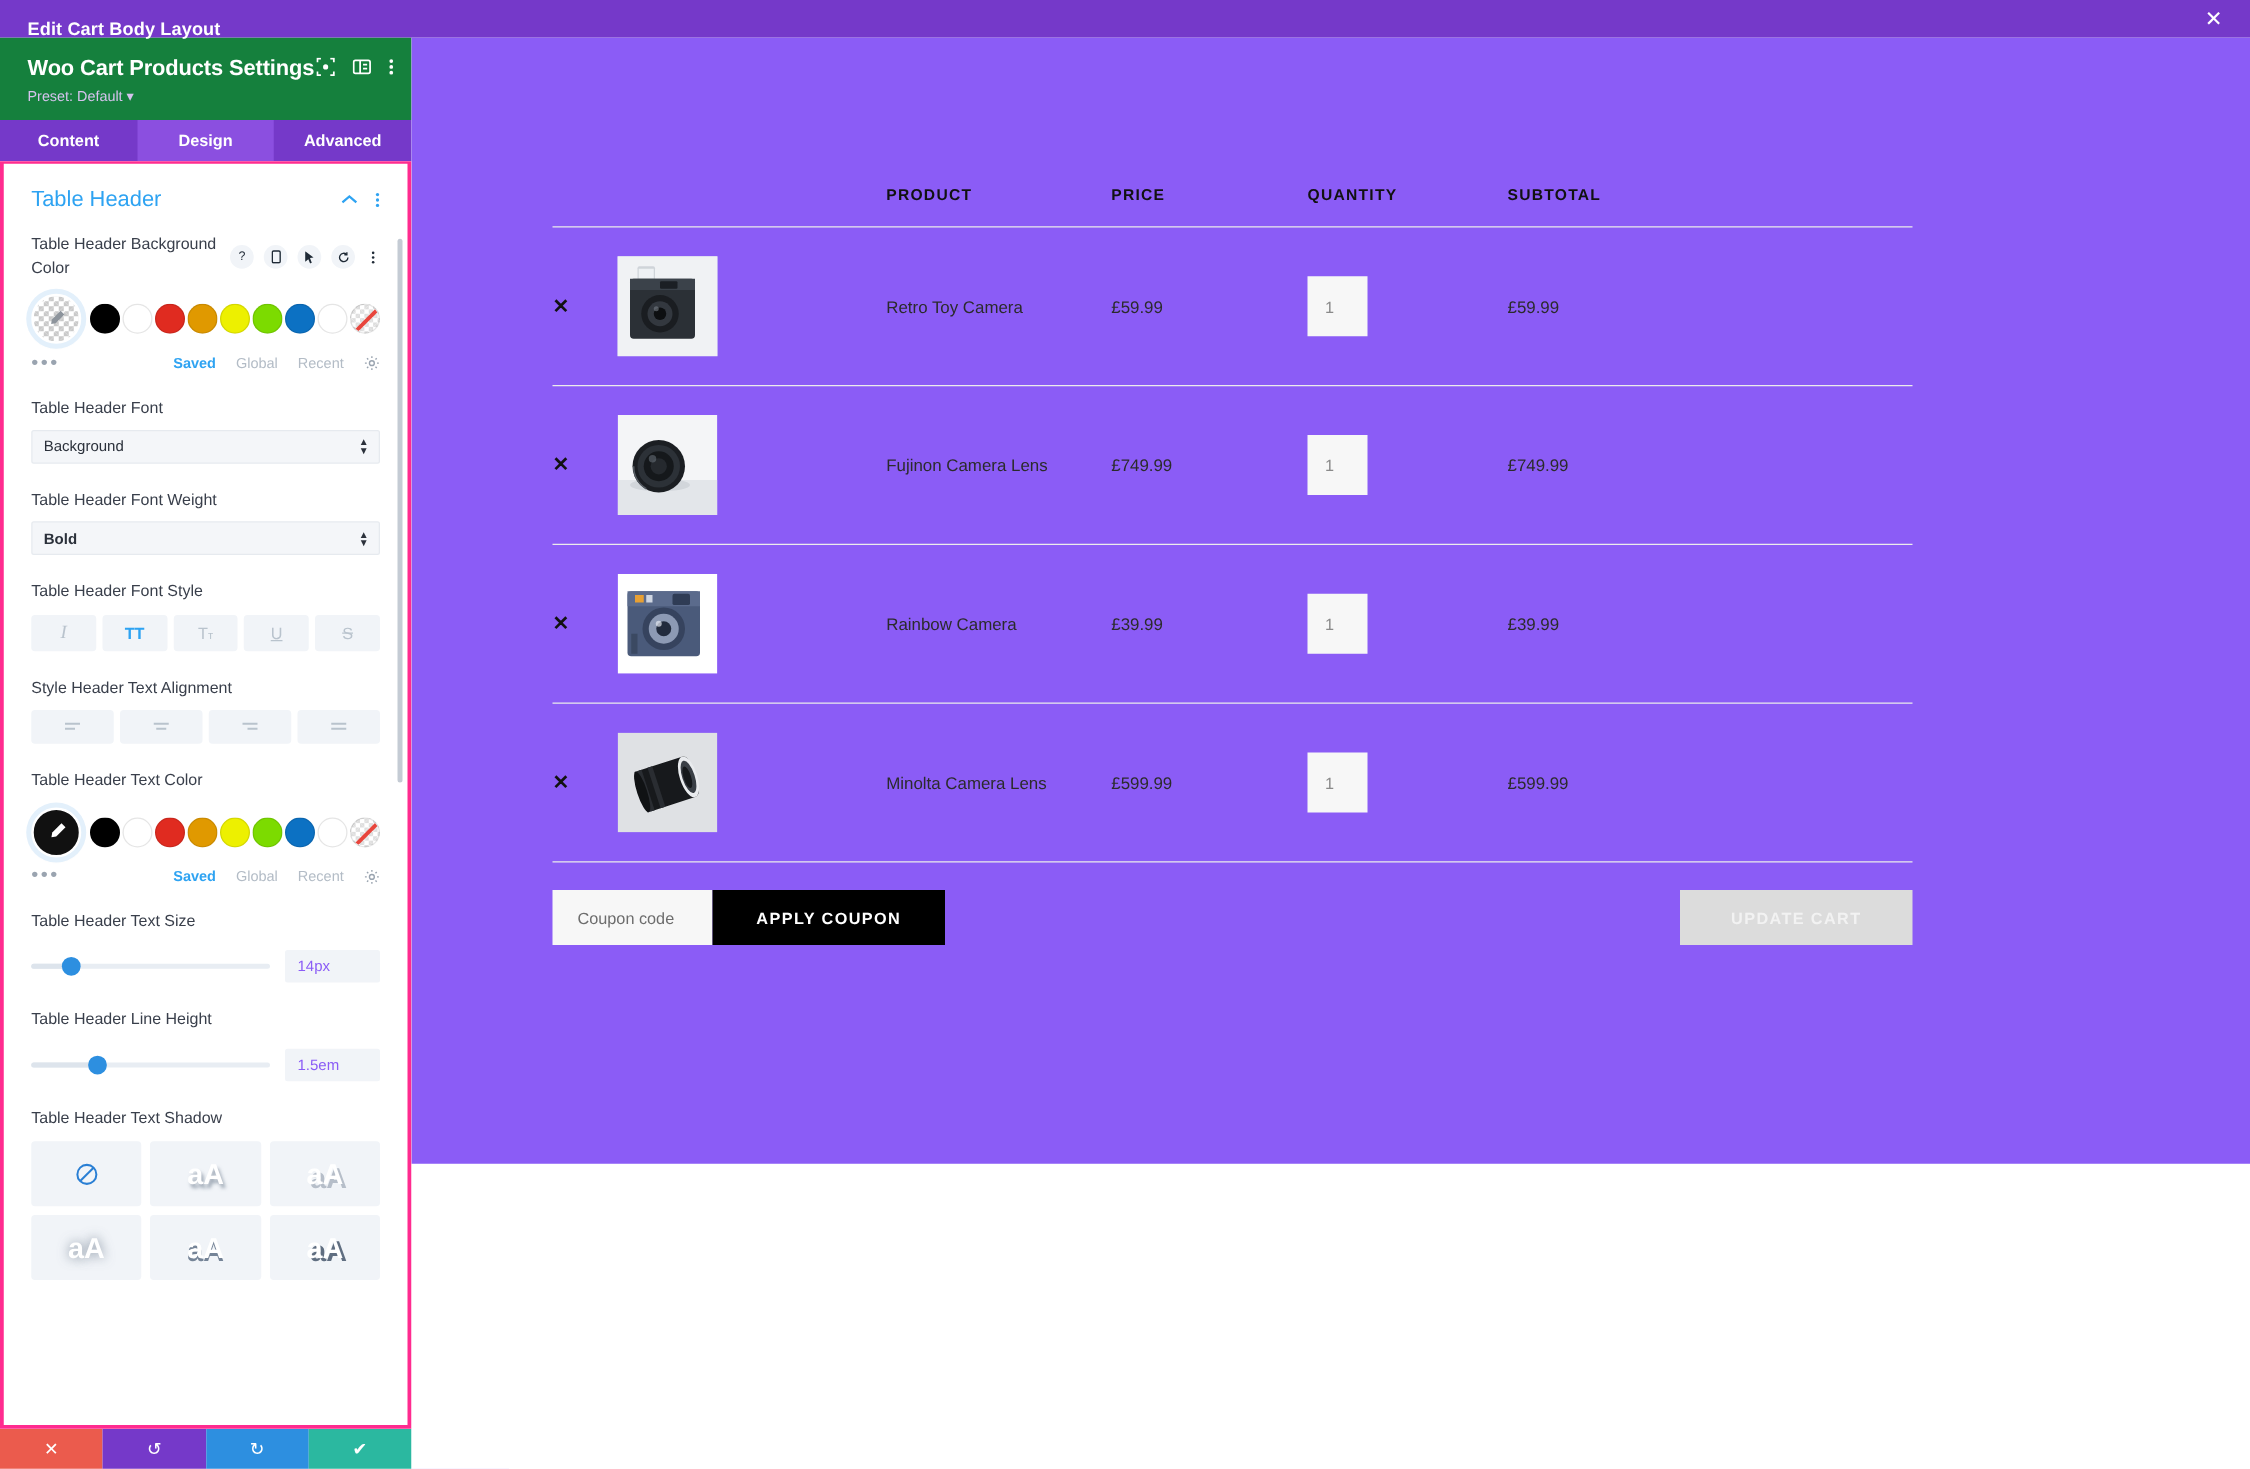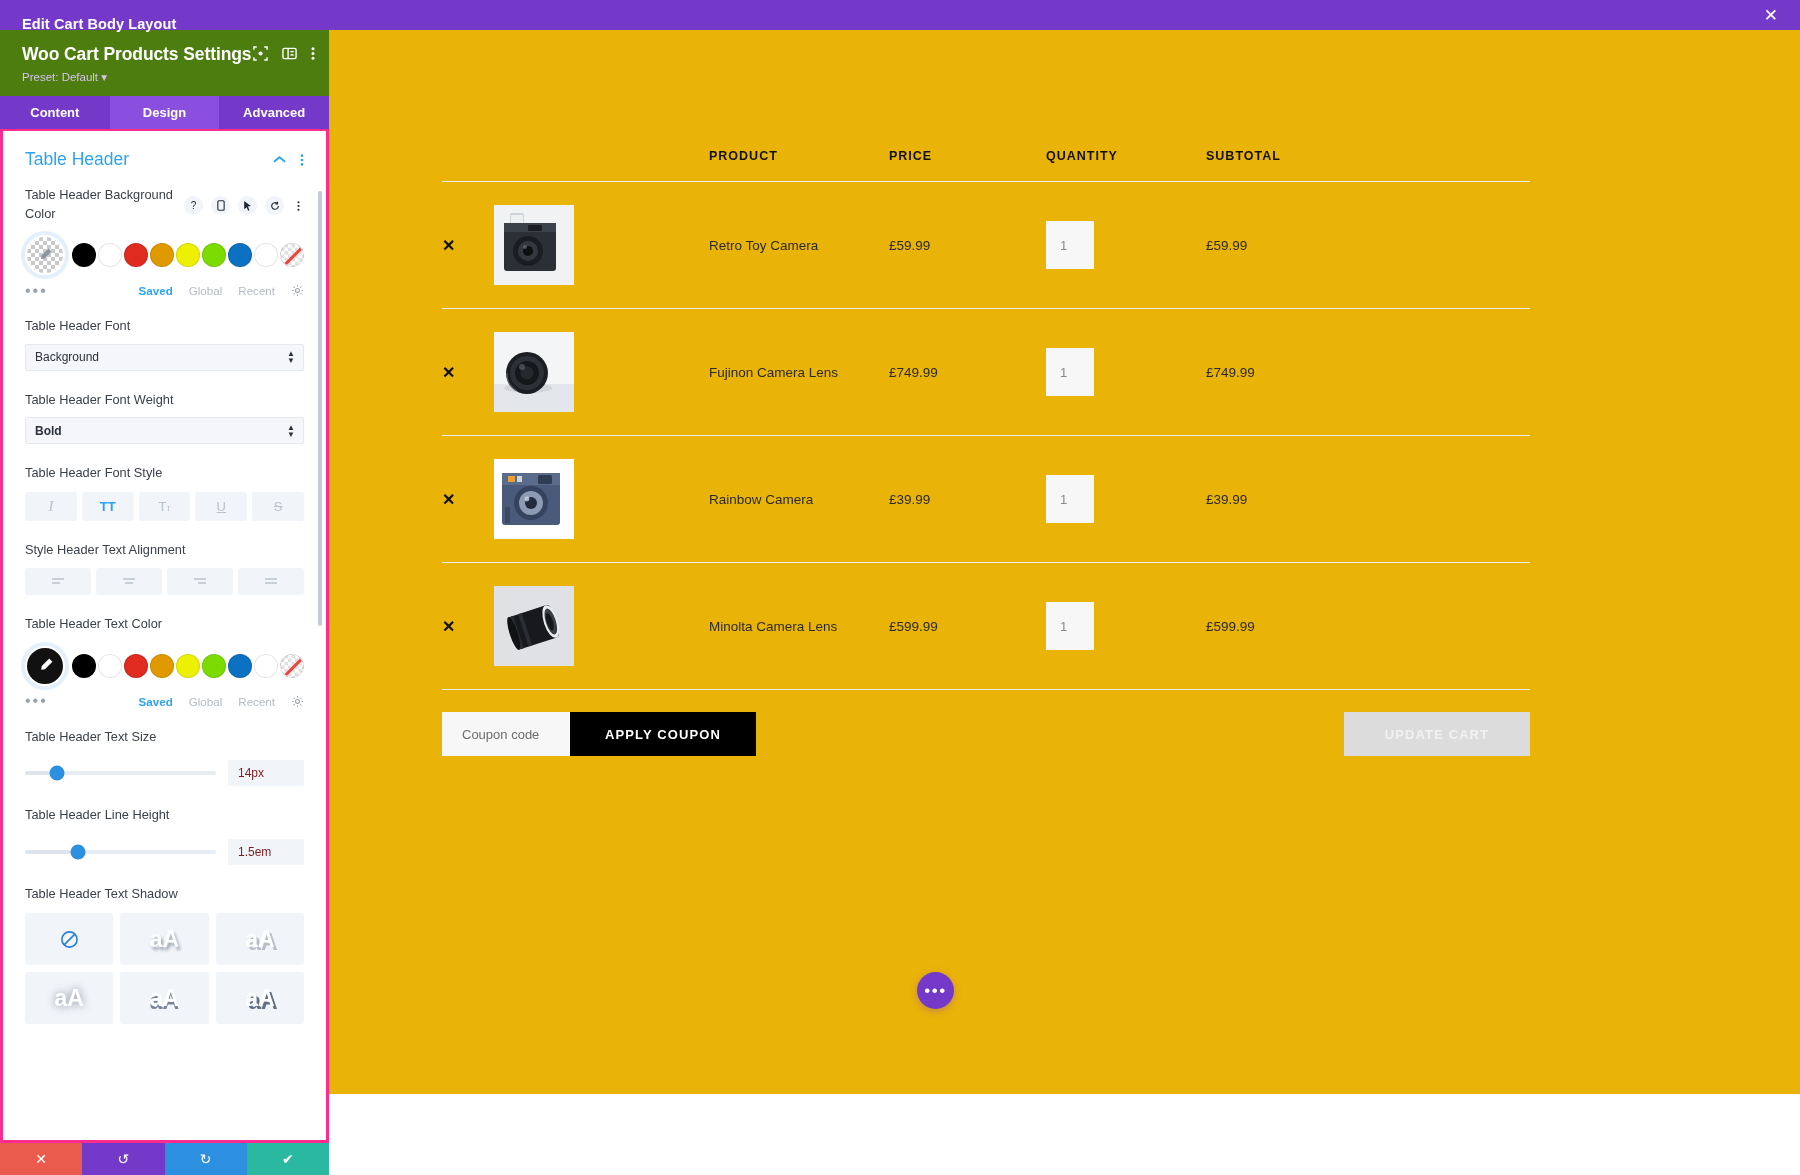--- a/index.html
+++ b/index.html
@@ -30,21 +30,21 @@
 
   
   #panel {
     position: absolute; top: 30px; left: 0;
     width: 329px; height: 1145px;
     background: #ffffff;
     z-index: 20;
     display: flex; flex-direction: column;
   }
   #panel-head {
-    background: #4d7c0f; padding: 14px 18px 12px 22px;
+    background: #15803d; padding: 14px 18px 12px 22px;
     position: relative;
   }
   #panel-head .ptitle {
     color: #fff; font-size: 17.5px; font-weight: bold; letter-spacing: -.1px;
   }
   #panel-head .hicons {
     position: absolute; right: 14px; top: 16px;
     display: flex; align-items: center; gap: 14px;
   }
   #panel-head .hicons span { cursor: pointer; display: inline-flex; }
@@ -164,21 +164,21 @@
   }
   .track .fill { position:absolute; left:0; top:0; height:4px; border-radius:2px; background:#dde4ec; }
   .knob {
     position: absolute; top: 50%; transform: translate(-50%, -50%);
     width: 15px; height: 15px; border-radius: 50%; background: #2d8fe0;
     cursor: pointer;
   }
   .val-box {
     width: 76px; height: 26px; background: #f1f4f8; border-radius: 2px;
     display: flex; align-items: center; padding: 0 10px;
-    font-size: 12px; color: #7f1d1d;
+    font-size: 12px; color: #8b5cf6;
   }
 
   
   .shadow-grid {
     display: grid; grid-template-columns: repeat(3, 1fr);
     gap: 7px; margin-top: 10px;
   }
   .sh-cell {
     height: 52px; background: #f1f4f8; border-radius: 3px;
     display: flex; align-items: center; justify-content: center;
@@ -206,21 +206,21 @@
     color: #fff; cursor: pointer; font-size: 14px;
   }
   #a-cancel { background: #eb5b4d; }
   #a-undo   { background: #7539c9; }
   #a-redo   { background: #2d8fe0; }
   #a-save   { background: #2bb8a0; }
 
   
   #preview {
     position: absolute; top: 30px; left: 329px;
-    width: 1471px; height: 1064px; background: #eab308; overflow: hidden;
+    width: 1471px; height: 901px; background: #8b5cf6; overflow: hidden;
   }
   #cart { position: absolute; left: 113px; top: 100px; width: 1088px; }
   .cart-head {
     display: flex; align-items: center; height: 52px;
     border-bottom: 1px solid #ececec;
   }
   .cart-head .th {
     font-size: 12.5px; font-weight: bold; color: #111; letter-spacing: 1px;
   }
   .c-remove { width: 52px; }

